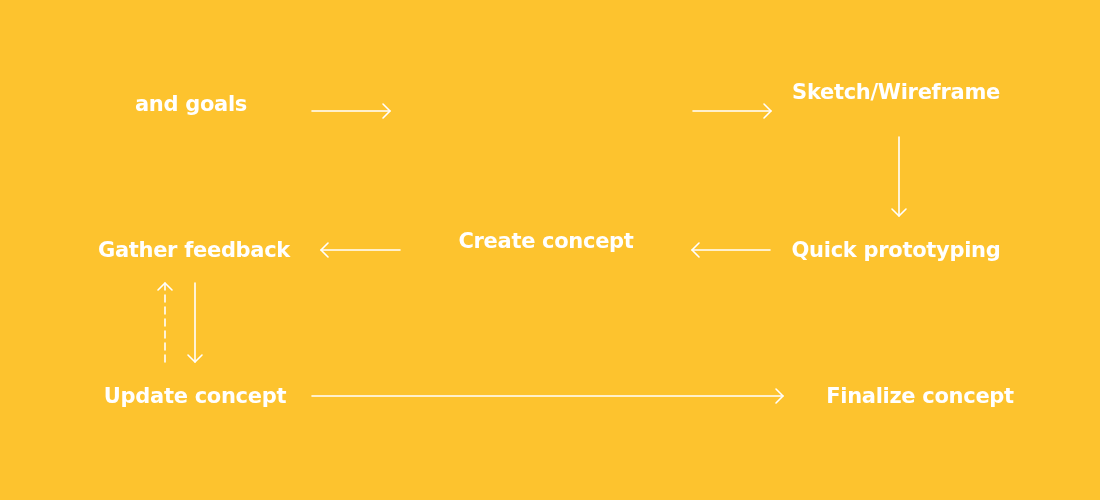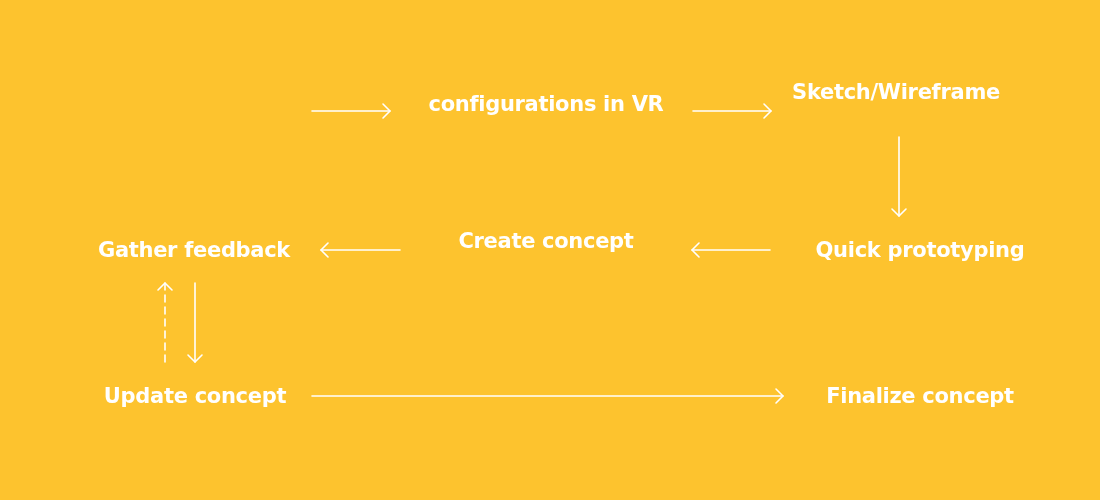--- a/index.html
+++ b/index.html
@@ -4,26 +4,26 @@
 <style>
   html,body{margin:0;padding:0;}
   body{width:1100px;height:500px;background:#fdc32e;position:relative;overflow:hidden;font-family:"DejaVu Sans","Liberation Sans",sans-serif;}
   .node{position:absolute;color:#ffffff;font-weight:bold;font-size:21px;line-height:33px;text-align:center;white-space:nowrap;transform:translate(-50%,-50%);letter-spacing:-0.3px;}
   svg.arrows{position:absolute;left:0;top:0;}
 </style>
 </head>
 <body>
 
 <div class="node" style="left:191px;top:104px;">
+  <div>and goals</div>
 </div>
 <div class="node" style="left:546px;top:104px;">
-  <div>configurations in VR</div>
 </div>
 <div class="node" style="left:896px;top:92px;">Sketch/Wireframe</div>
-<div class="node" style="left:896px;top:250px;margin-left:24px;">Quick prototyping</div>
+<div class="node" style="left:896px;top:250px;">Quick prototyping</div>
 <div class="node" style="left:546px;top:241px;">Create concept</div>
 <div class="node" style="left:194px;top:250px;text-align:center;">Gather feedback</div>
 <div class="node" style="left:195px;top:396px;">Update concept</div>
 <div class="node" style="left:920px;top:396px;">Finalize concept</div>
 
 <svg class="arrows" width="1100" height="500" fill="none" stroke="#ffffff" stroke-width="1.6" stroke-linecap="round" stroke-linejoin="round">
   <g>
     <line x1="312" y1="111" x2="390" y2="111"></line>
     <polyline points="383,104 390,111 383,118"></polyline>
   </g>

